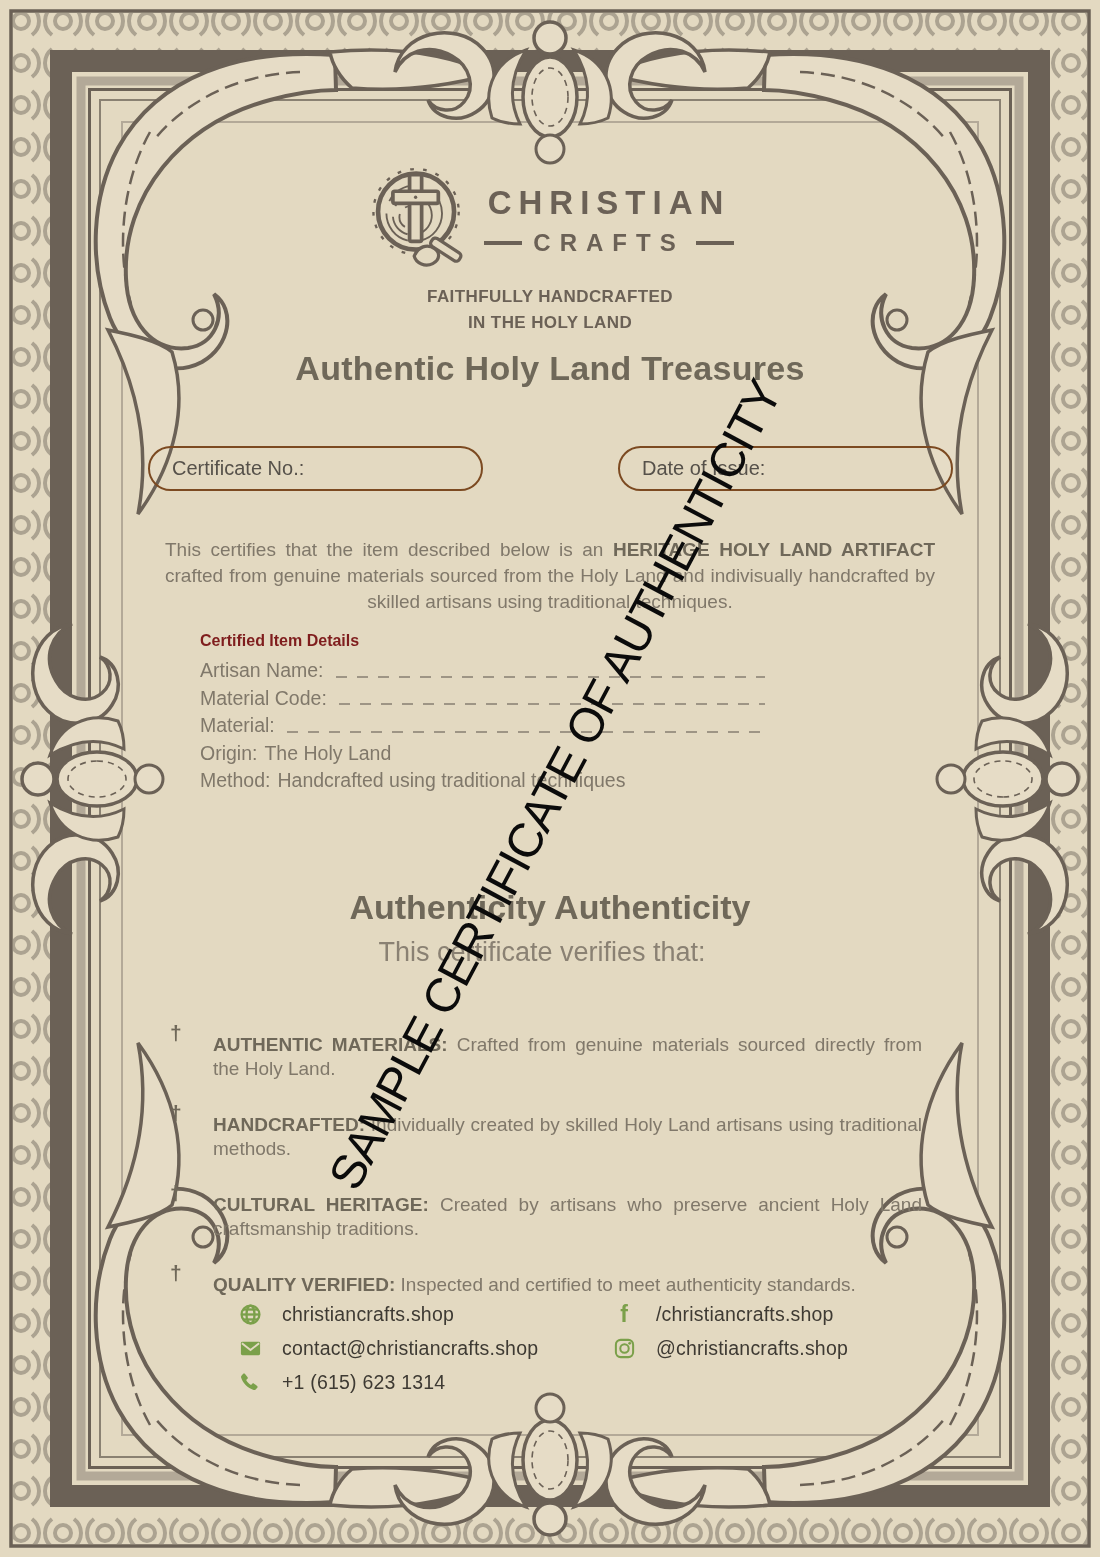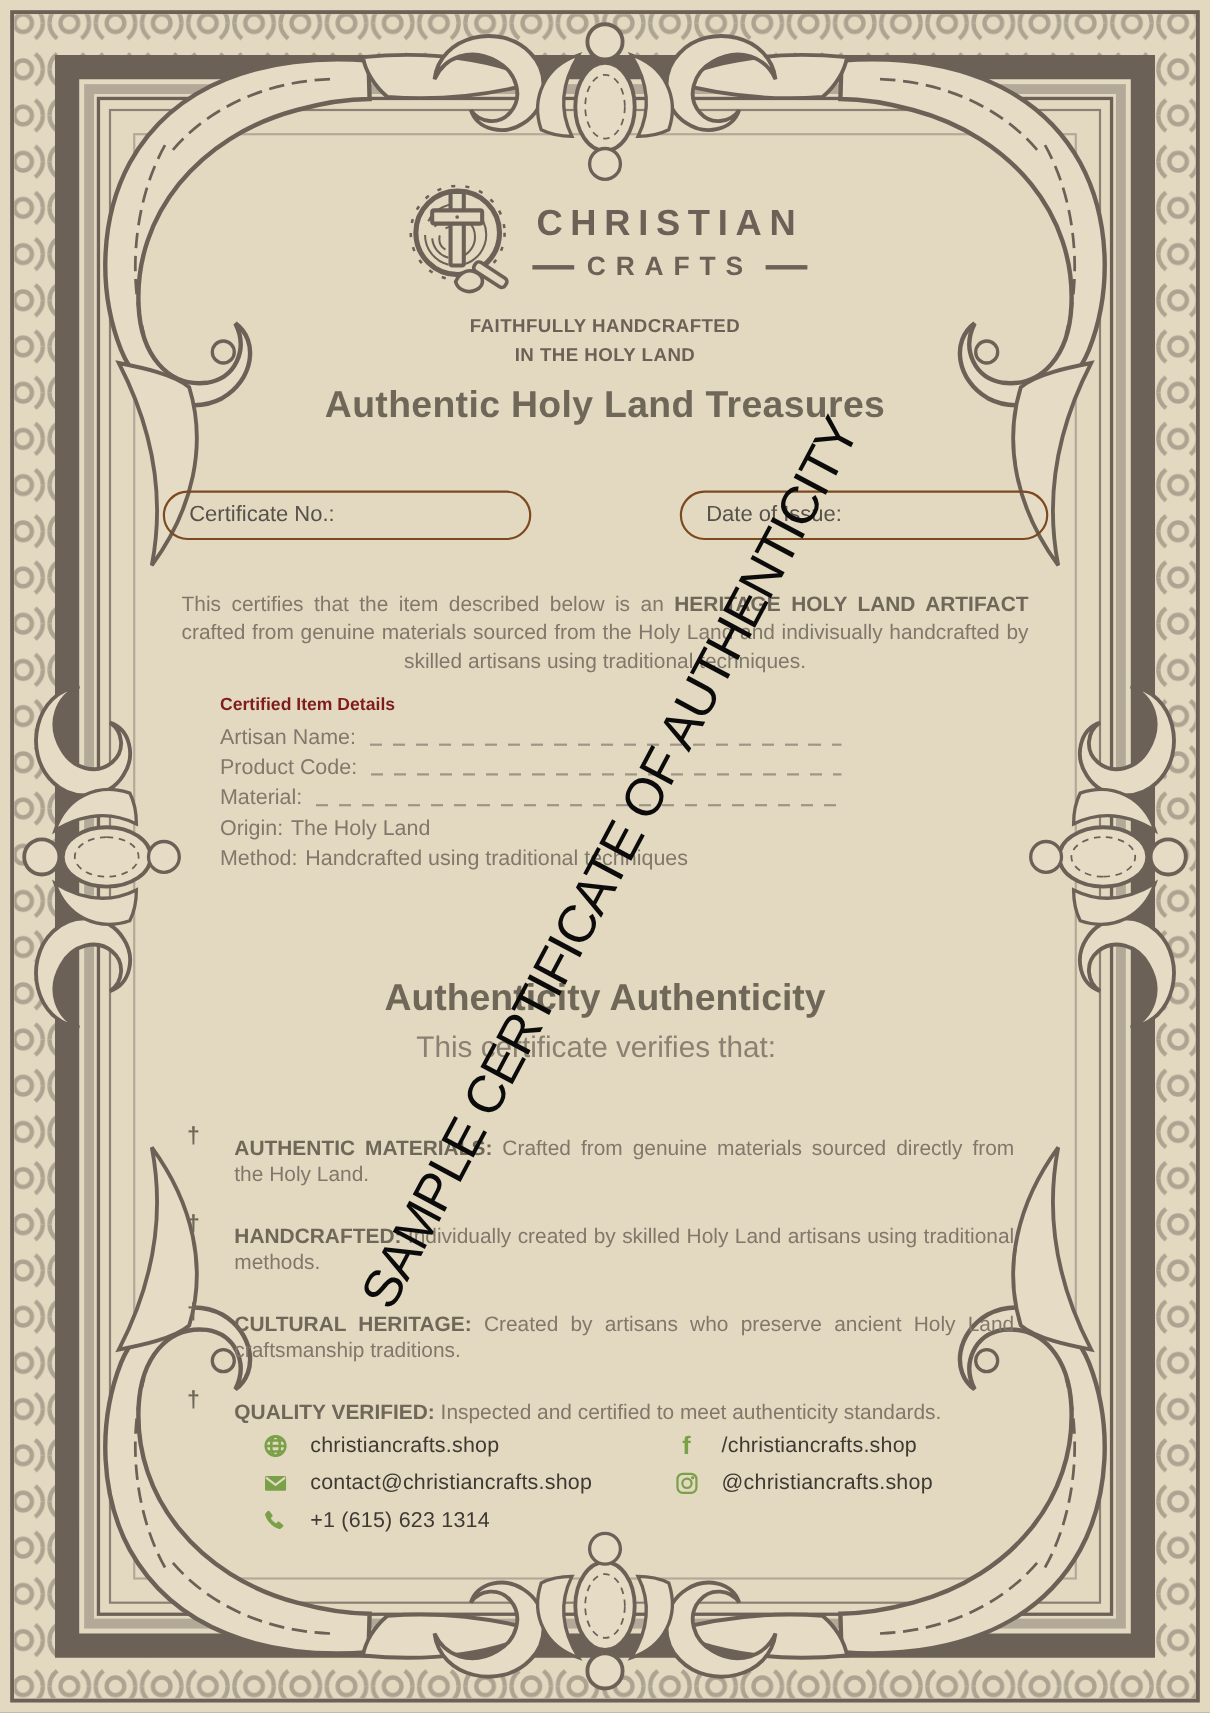--- a/index.html
+++ b/index.html
@@ -165,21 +165,21 @@
 
     <p class="intro"><span>This certifies that the item described below is an</span> <b>HERITAGE HOLY LAND ARTIFACT</b> <span>crafted from genuine materials sourced from the Holy Land and indivisually handcrafted by skilled artisans using traditional techniques.</span></p>
 
     <div class="details">
       <div class="d-head">Certified Item Details</div>
       <div class="d-row">
         <span class="d-label">Artisan Name:</span>
         <span class="d-dash"></span>
       </div>
       <div class="d-row">
-        <span class="d-label">Product Code:</span>
+        <span class="d-label">Material Code:</span>
         <span class="d-dash"></span>
       </div>
       <div class="d-row">
         <span class="d-label">Material:</span>
         <span class="d-dash"></span>
       </div>
       <div class="d-row">
         <span class="d-label">Origin:</span>
         <span class="d-val">The Holy Land</span>
       </div>

